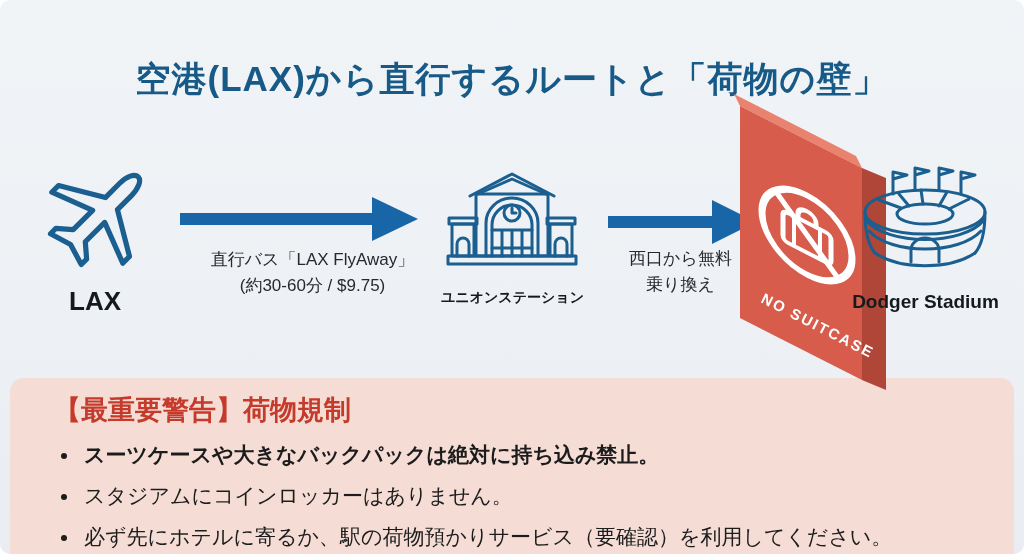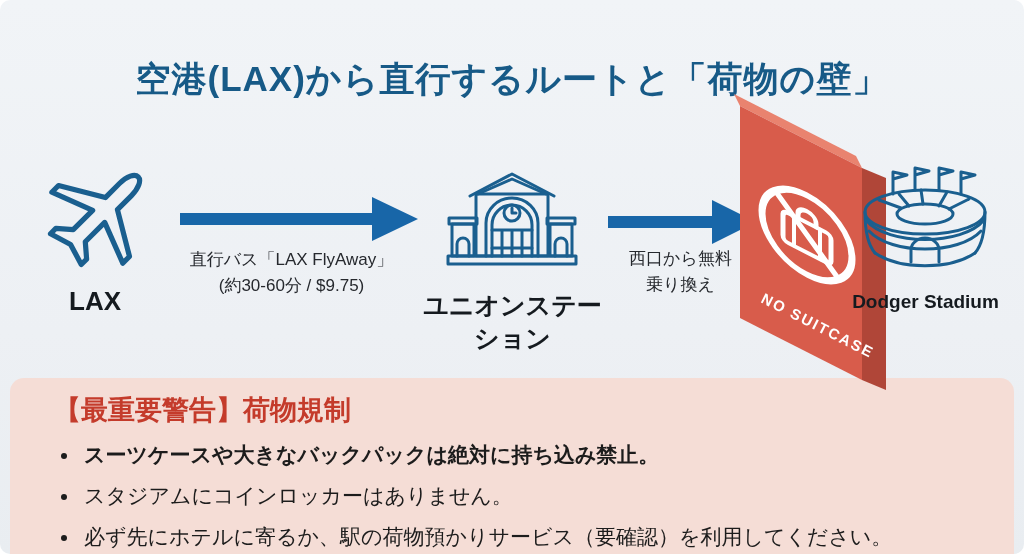--- a/index.html
+++ b/index.html
@@ -9,26 +9,26 @@
     font-family:"Liberation Sans","DejaVu Sans",sans-serif;
     border-radius:10px;
   }
   .abs{position:absolute;}
   #title{
     top:20px;left:0;width:1024px;text-align:center;
     font-size:35px;font-weight:800;color:#175a87;letter-spacing:1px;margin-top:36px;
   }
   .node-label{font-weight:800;color:#151a1f;text-align:center;}
   #lax-label{left:35px;top:286px;width:120px;font-size:26px;}
-  #station-label{left:415px;top:289px;width:195px;font-size:25px;letter-spacing:0;text-align:center;}
+  #station-label{left:415px;top:289px;width:195px;font-size:14px;letter-spacing:0;text-align:center;}
   #stadium-label{left:838px;top:291px;width:175px;font-size:19px;z-index:6;}
   .leg-text{
     text-align:center;color:#26292e;font-size:17px;line-height:26px;z-index:5;
   }
-  #leg1-text{left:164px;top:247px;width:255px;}
+  #leg1-text{left:185px;top:247px;width:255px;}
   #leg2-text{left:598px;top:246px;width:165px;}
   #warning-box{
     left:10px;top:378px;width:1004px;height:215px;
     background:#f5ddd6;border-radius:14px;z-index:1;
   }
   #warning-heading{
     position:absolute;left:44px;top:14px;
     font-size:27px;font-weight:800;color:#c43b2b;
   }
   #warning-list{

